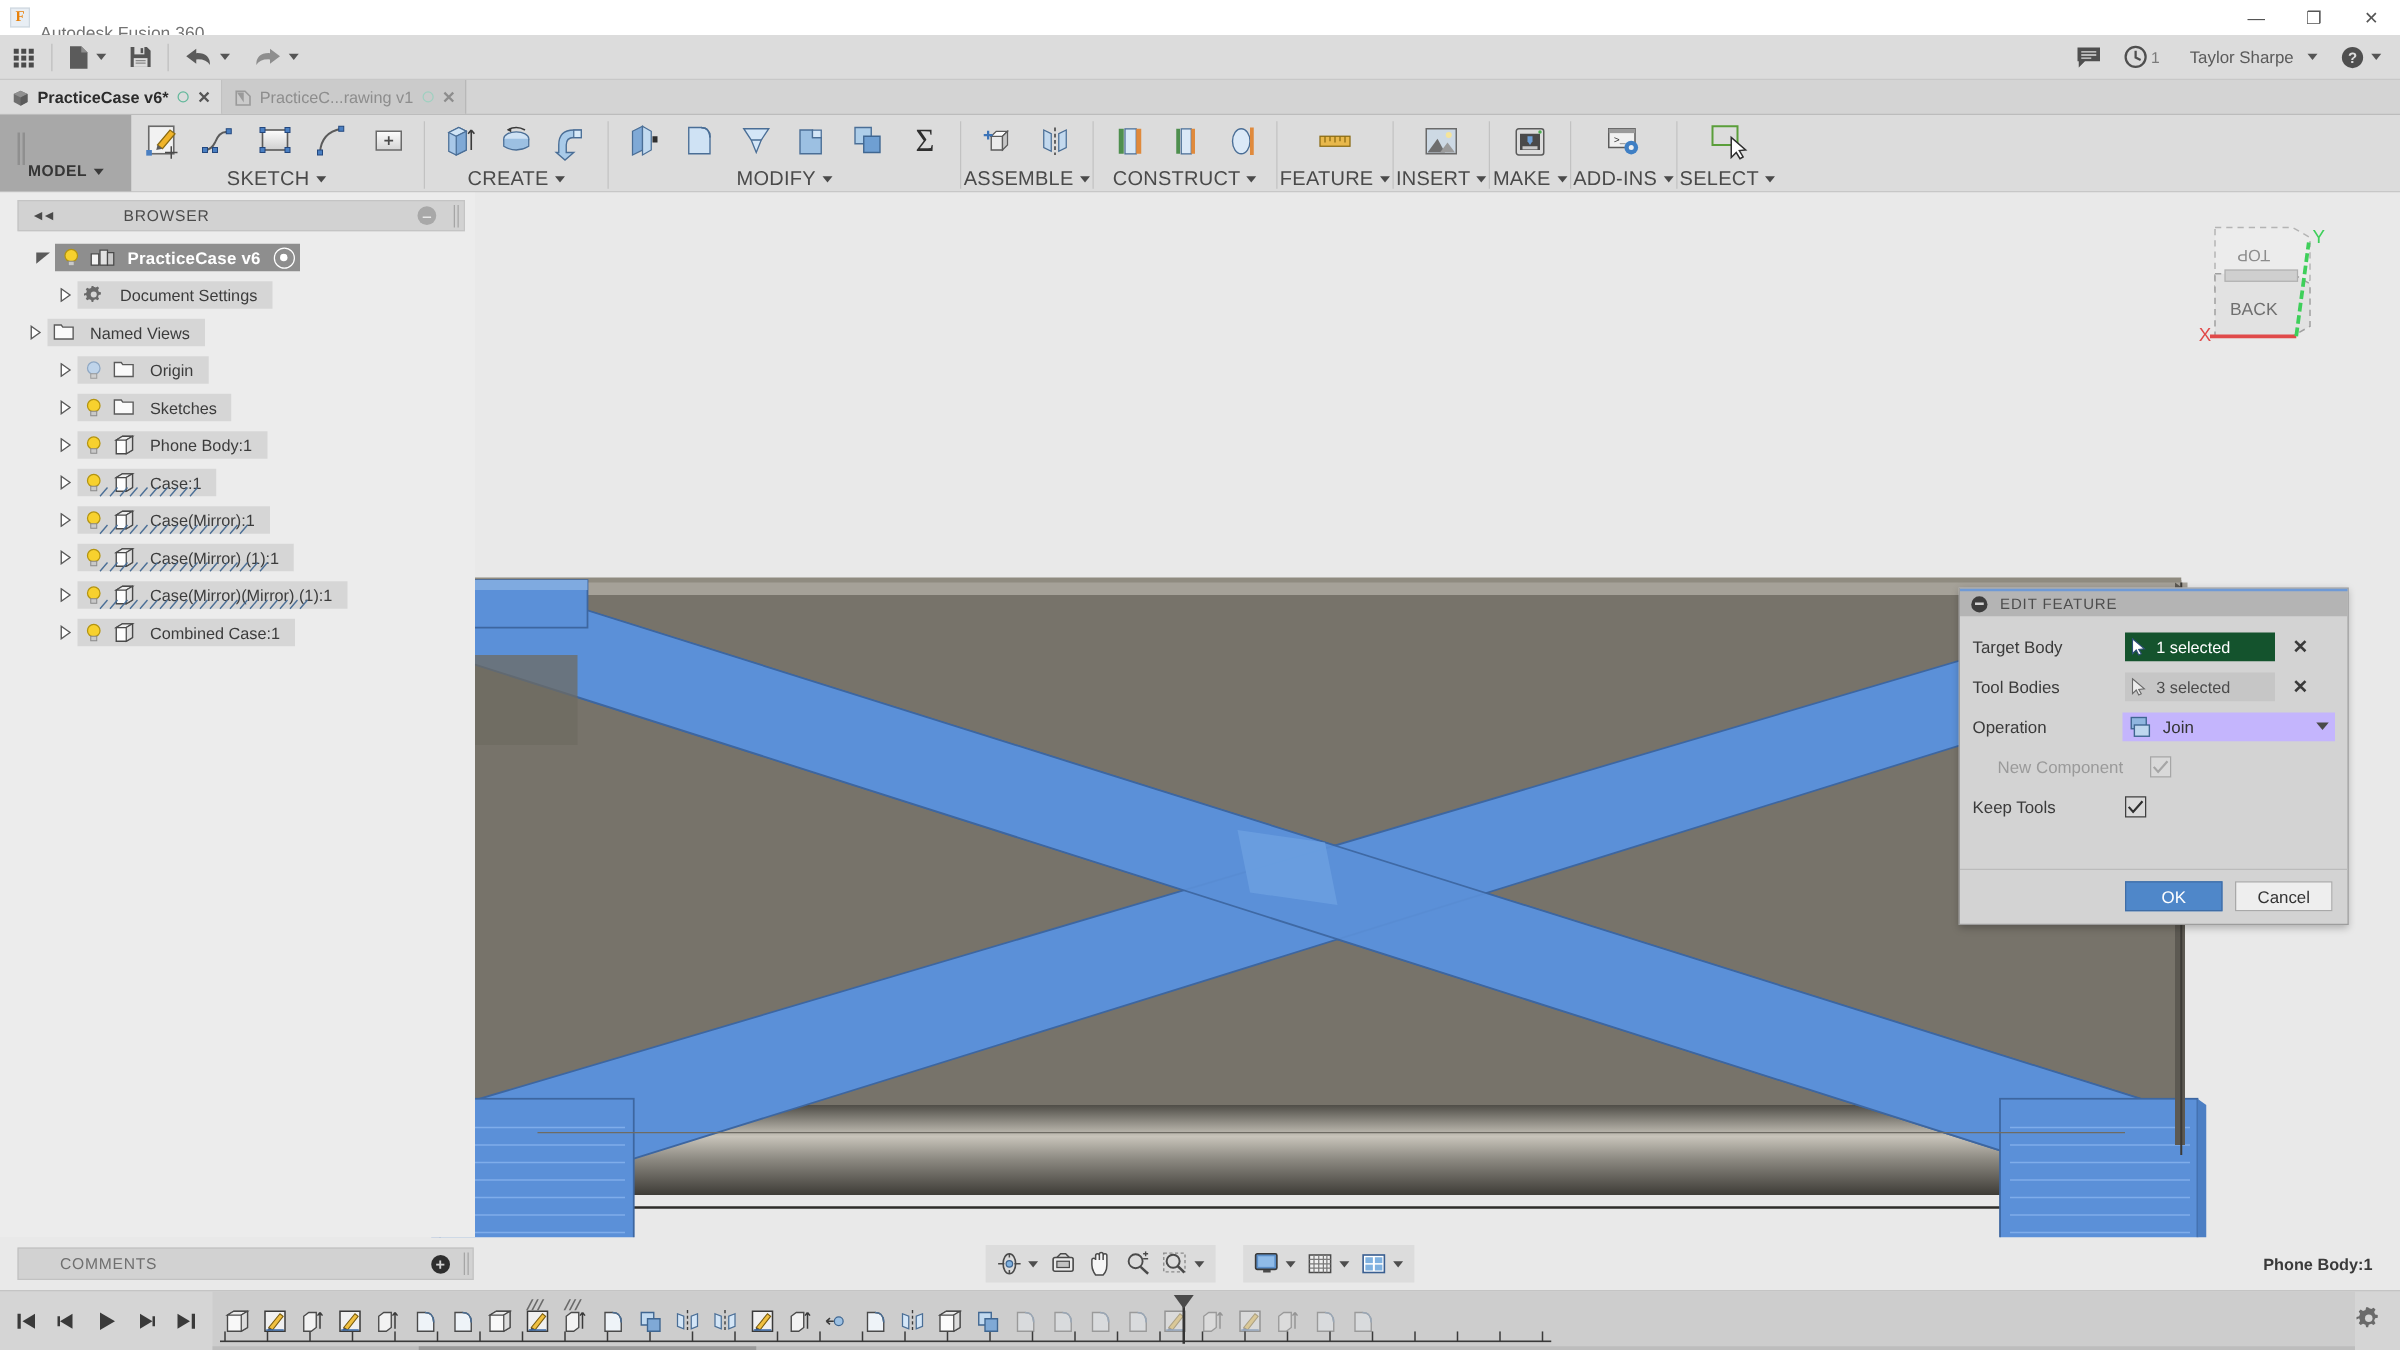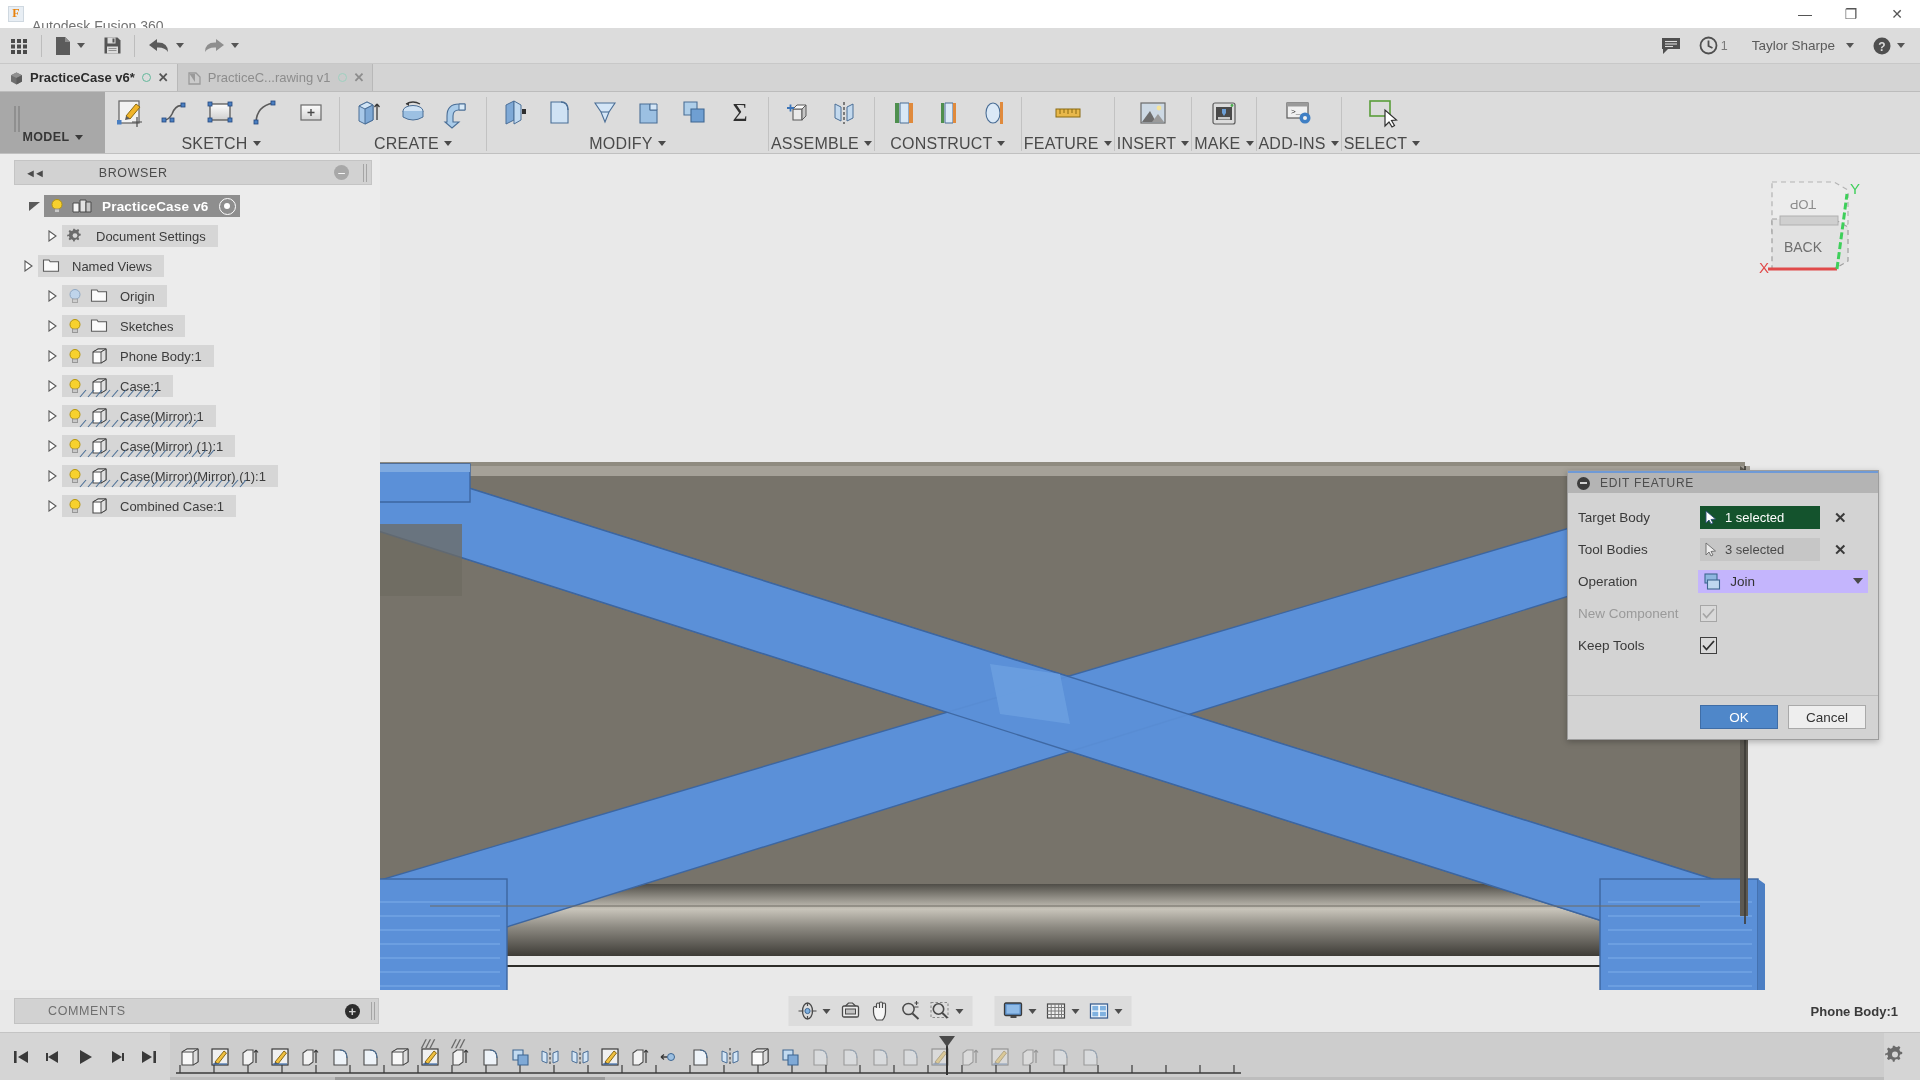--- a/index.html
+++ b/index.html
@@ -133,21 +133,21 @@
     height:22px; background:#b4b4b4; display:flex;align-items:center; gap:10px; padding-left:9px;
     border-top:2px solid #6f9ad6;
   }
   .dlg-title .dot { width:13px;height:13px;border-radius:50%;background:#3d3d3d;
      display:flex;align-items:center;justify-content:center;}
   .dlg-title .dot i{display:block;width:7px;height:1.6px;background:#d3d3d3;}
   .dlg-title span { font-size:12px; color:#4d4d4d; letter-spacing:.7px; }
   .dlg-body { padding:8px 10px 4px 10px; }
   .dlg-row { display:flex; align-items:center; height:32px; }
   .dlg-lbl { width:122px; font-size:13.5px; color:#3a3a3a; }
-  .dlg-lbl.disabled { color:#9a9a9a; }
+  .dlg-lbl.disabled { color:#9a9a9a;margin-left:20px; }
   .selbox {
     height:23px; width:120px; display:flex; align-items:center; gap:7px; padding-left:5px;
     font-size:13px;
   }
   .selbox.active { background:#14532d; color:#ffffff; }
   .selbox.idle { background:#c6c6c6; color:#4a4a4a; }
   .clear-x { margin-left:14px; font-size:15px; color:#3a3a3a; font-weight:bold; line-height:1; }
   .opsel {
     height:23px; width:172px; background:#c4b5fd; display:flex;align-items:center; gap:8px;
     padding:0 5px; font-size:13.5px; color:#333;

